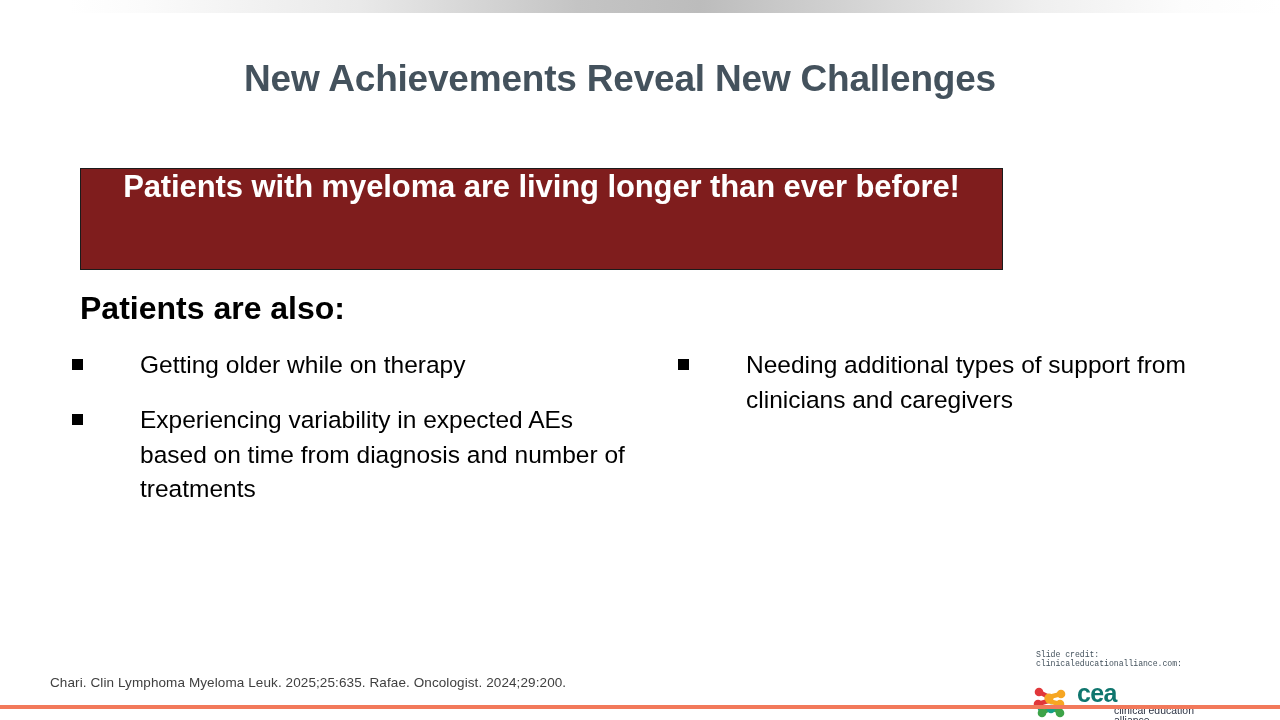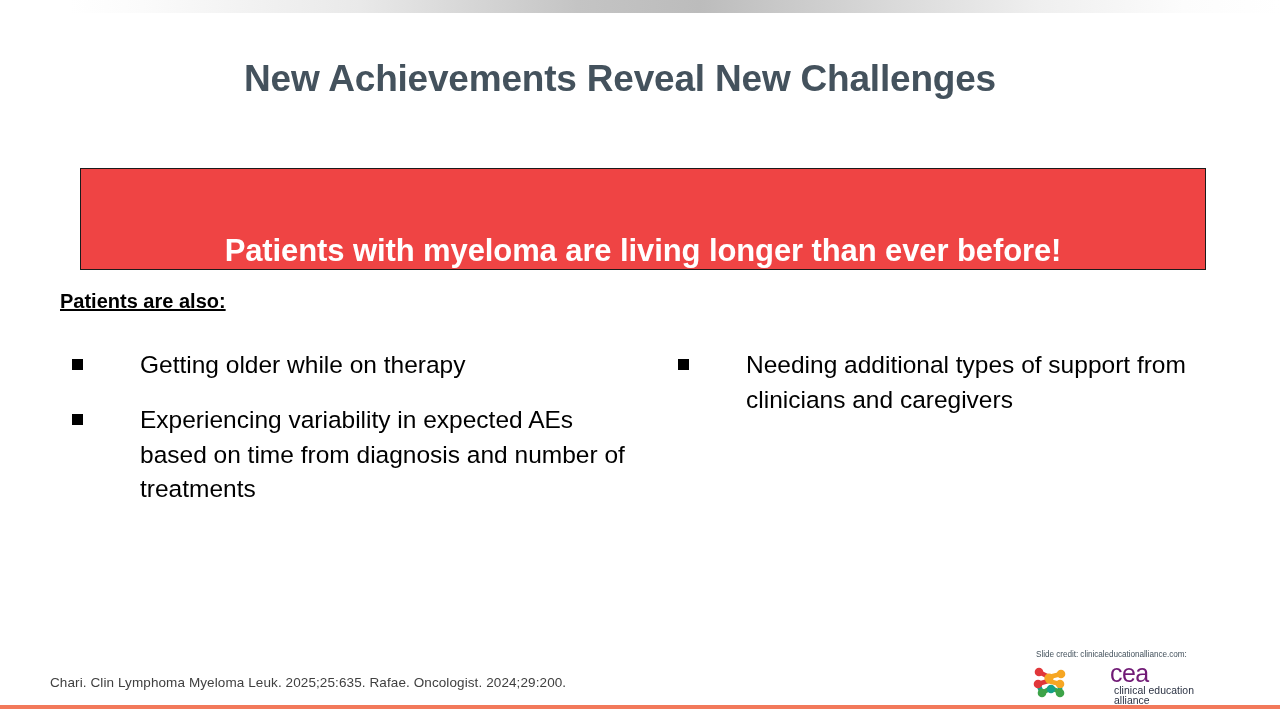--- a/index.html
+++ b/index.html
@@ -49,46 +49,45 @@
     line-height: 1.15;
     white-space: nowrap;
     text-align: center;
   }
 
   
   #callout-banner {
     position: absolute;
     left: 80px;
     top: 168px;
-    width: 1126px;
+    width: 923px;
     height: 102px;
-    background: #ef4444;
+    background: #7f1d1d;
     border: 1.5px solid #1b1b1b;
     display: flex;
-    align-items: flex-end;
+    align-items: flex-start;
     justify-content: center;
   }
   #callout-banner-text {
     color: #ffffff;
     font-size: 31px;
     font-weight: bold;
     letter-spacing: -0.1px;
     text-align: center;
     white-space: nowrap;
   }
 
   
   #subhead {
     position: absolute;
-    left: 60px;
+    left: 80px;
     top: 290px;
-    font-size: 20px;
+    font-size: 32px;
     font-weight: bold;
     color: #000000;
-    text-decoration: underline;
   }
 
   
   .bullet-column {
     position: absolute;
     top: 348px;
   }
   #bullet-column-left  { left: 72px;  width: 560px; }
   #bullet-column-right { left: 678px; width: 545px; }
 
@@ -130,39 +129,39 @@
     position: absolute;
     right: 54px;
     top: 650px;
     width: 196px;
     text-align: left;
   }
   #slide-credit-text {
     font-size: 8.2px;
     color: #44525d;
     letter-spacing: -0.05px;
-    margin-bottom: 3px;
+    margin-bottom: 14px;
     padding-left: 6px;
+    font-family: Liberation Mono, monospace;
   }
   #cea-logo {
     display: flex;
     align-items: center;
   }
   #cea-logo-mark { flex: 0 0 auto; }
   #cea-logo-type {
     margin-left: 5px;
     line-height: 1;
   }
   #cea-logo-word {
     font-size: 25px;
-    color: #701a75;
+    color: #0f766e;
     letter-spacing: -0.6px;
     line-height: 0.92;
-    font-weight: normal;
-    margin-left: 33px;
+    font-weight: bold;
   }
   #cea-logo-tagline {
     font-size: 10.4px;
     color: #2b3243;
     letter-spacing: 0.05px;
     margin-top: 1px;
     margin-left: 37px;
   }
 
   

